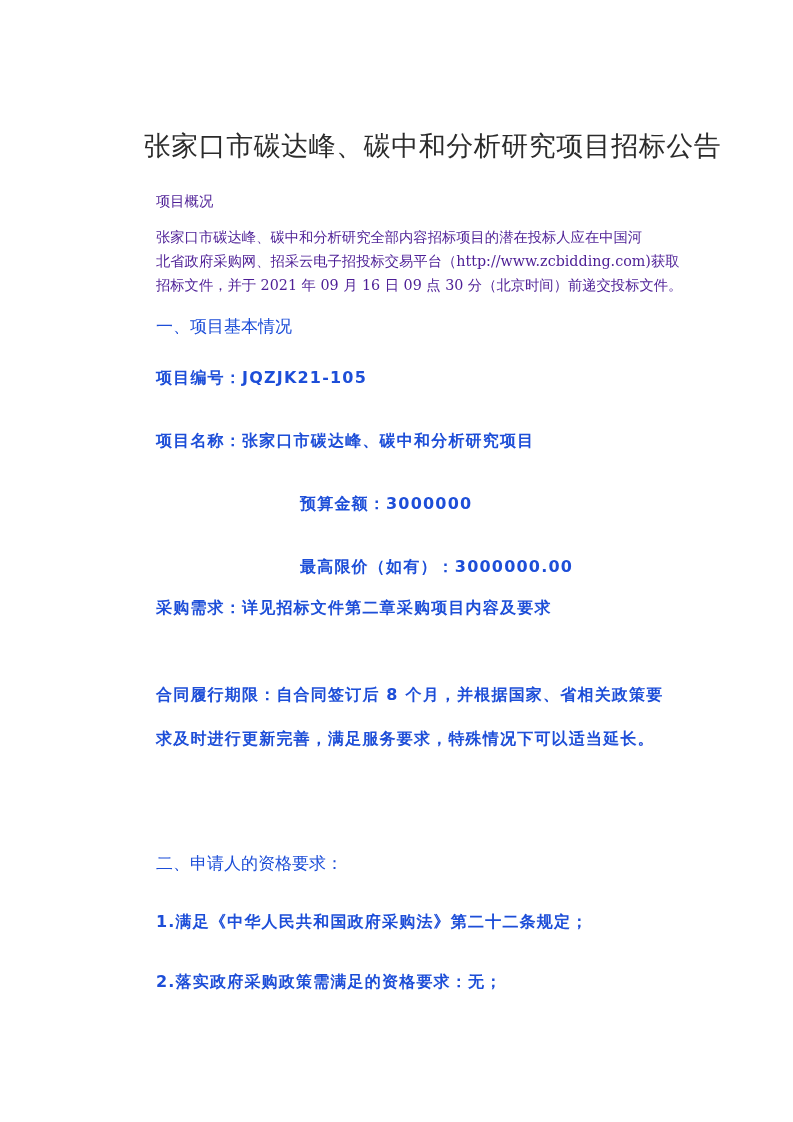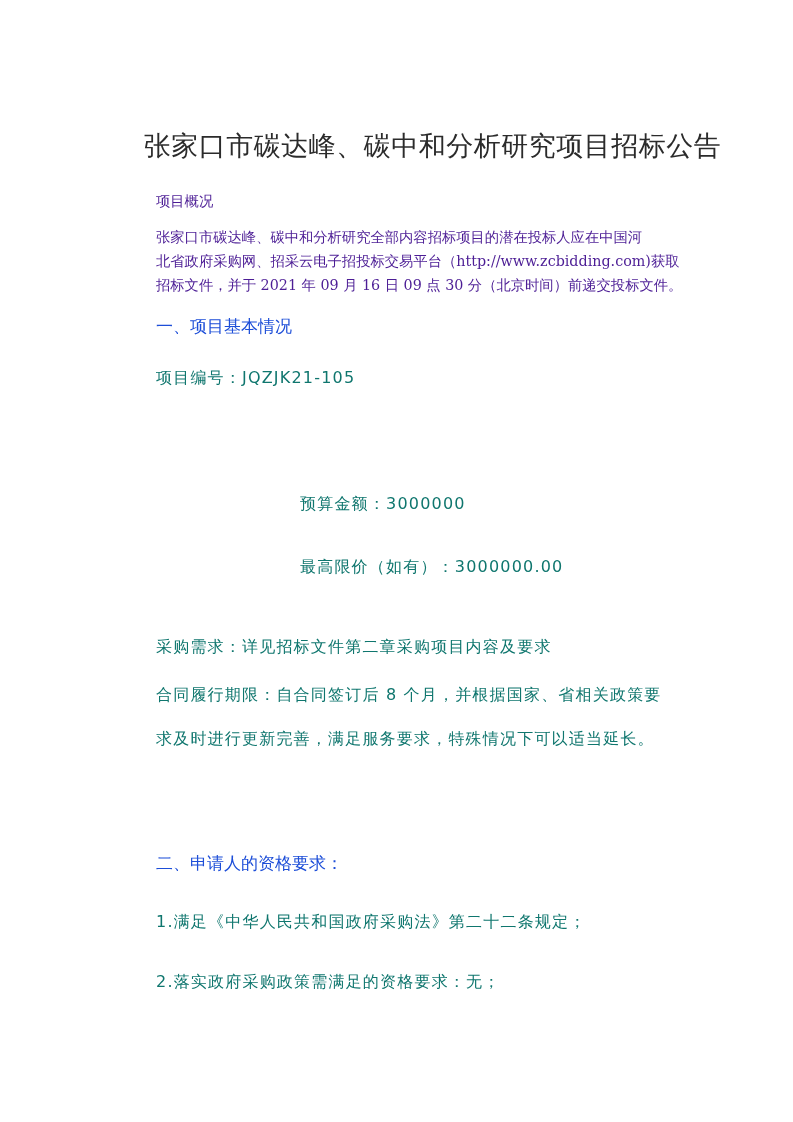--- a/index.html
+++ b/index.html
@@ -7,39 +7,40 @@
   .page { position: absolute; left: 0; top: 0; width: 793px; height: 1122px; margin-left: 36px; }
   .title {
     position: absolute; left: 0; width: 793px; top: 128px; text-align: center;
     font-family: "DejaVu Sans", sans-serif; font-size: 27px; color: #2b2b2b; letter-spacing: 0.5px;
   }
   .serif { font-family: "DejaVu Serif", "Liberation Serif", serif; }
   .sans { font-family: "DejaVu Sans", "Liberation Sans", sans-serif; }
   .line { position: absolute; left: 120px; white-space: nowrap; }
   .small { font-size: 14.3px; color: #4c1d95; }
   .heading { font-size: 17px; color: #1d4ed8; }
-  .body { font-size: 16px; color: #0f766e; letter-spacing: 1.2px; }
+  .body { font-size: 16px; color: #1d4ed8; letter-spacing: 1.2px; font-weight: bold; }
   .indent { left: 264px; }
 </style>
 </head>
 <body>
 
 <div class="page">
   <div class="title">张家口市碳达峰、碳中和分析研究项目招标公告</div>
 
   <div class="line sans small" style="top:192px;">项目概况</div>
   <div class="line serif small" style="top:252px;">北省政府采购网、招采云电子招投标交易平台（http://www.zcbidding.com)获取</div>
   <div class="line serif small" style="top:228px;">张家口市碳达峰、碳中和分析研究全部内容招标项目的潜在投标人应在中国河</div>
   <div class="line serif small" style="top:276px;">招标文件，并于 2021 年 09 月 16 日 09 点 30 分（北京时间）前递交投标文件。</div>
 
   <div class="line sans heading" style="top:315px;">一、项目基本情况</div>
 
   <div class="line sans body" style="top:368px;">项目编号：JQZJK21-105</div>
+  <div class="line sans body" style="top:431px;">项目名称：张家口市碳达峰、碳中和分析研究项目</div>
   <div class="line sans body indent" style="top:494px;">预算金额：3000000</div>
   <div class="line sans body indent" style="top:557px;text-align:right;">最高限价（如有）：3000000.00</div>
-  <div class="line sans body" style="top:637px;">采购需求：详见招标文件第二章采购项目内容及要求</div>
+  <div class="line sans body" style="top:598px;">采购需求：详见招标文件第二章采购项目内容及要求</div>
   <div class="line sans body" style="top:685px;">合同履行期限：自合同签订后 8 个月，并根据国家、省相关政策要</div>
   <div class="line sans body" style="top:729px;">求及时进行更新完善，满足服务要求，特殊情况下可以适当延长。</div>
 
   <div class="line sans heading" style="top:852px;">二、申请人的资格要求：</div>
   <div class="line sans body" style="top:912px;">1.满足《中华人民共和国政府采购法》第二十二条规定；</div>
   <div class="line sans body" style="top:972px;">2.落实政府采购政策需满足的资格要求：无；</div>
 </div>
 
 </body></html>

